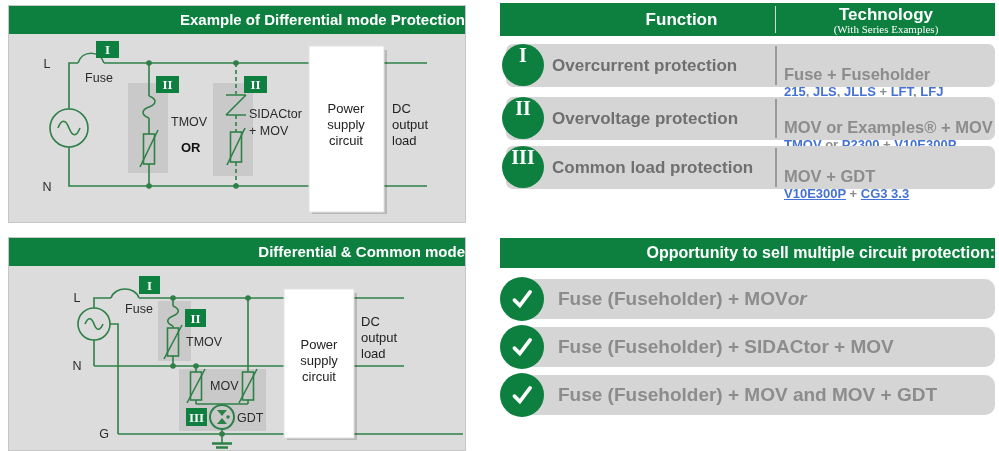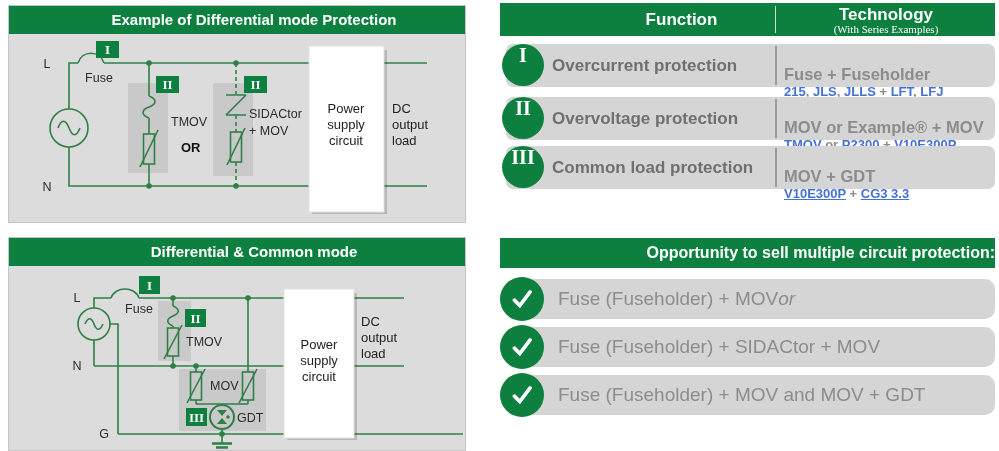--- a/index.html
+++ b/index.html
@@ -11,21 +11,21 @@
     --fngray:#6F6F6F;
     --techgray:#8C8C8C;
     --link:#4472D4;
   }
   *{box-sizing:border-box;}
   html,body{margin:0;padding:0;}
   body{width:999px;height:451px;position:relative;background:#fff;
        font-family:"Liberation Sans",sans-serif;overflow:hidden;}
   .panel{position:absolute;background:var(--panelbg);border:1px solid #C6C6C6;}
   .panel-header{position:absolute;left:0;top:0;right:0;height:28px;background:var(--green);
-       color:#fff;font-weight:bold;font-size:15px;text-align:center;line-height:28px;padding-left:34px;}
+       color:#fff;font-weight:bold;font-size:15px;text-align:right;line-height:28px;padding-left:34px;}
   svg.circuit{position:absolute;left:0;top:0;}
   .wire{stroke:var(--wire);stroke-width:1.6;fill:none;}
   .wire-dash{stroke:var(--wire);stroke-width:1.6;fill:none;stroke-dasharray:4 3;}
   .node{fill:var(--wire);}
   .comp-bg{fill:var(--compgray);}
   .badge{fill:var(--green);}
   .badge-num{font:bold 13px "Liberation Serif",serif;fill:#fff;text-anchor:middle;}
   .lbl{font:12.5px "Liberation Sans",sans-serif;fill:#2B2B2B;}
   .lbl-m{font:12.5px "Liberation Sans",sans-serif;fill:#2B2B2B;text-anchor:middle;}
   .lbl-b{font:bold 13px "Liberation Sans",sans-serif;fill:#111;}
@@ -59,21 +59,21 @@
   .sep{color:var(--techgray);text-decoration:none;}
 
   .opp{position:absolute;left:500px;top:238px;width:495px;}
   .opp-header{position:relative;height:30px;background:var(--green);color:#fff;font-weight:bold;
          font-size:16px;text-align:right;line-height:30px;}
   .opp-row{position:absolute;left:0;width:495px;height:44px;}
   .opp-row .row-bg{position:absolute;left:8px;right:0;top:2px;bottom:2px;background:var(--rowbg);border-radius:10px;}
   .check-circle{position:absolute;left:0;top:0;width:44px;height:44px;border-radius:50%;
          background:var(--green);display:flex;align-items:center;justify-content:center;}
   .opp-text{position:absolute;left:58px;top:0;right:4px;height:44px;display:flex;align-items:center;
-         font-weight:normal;font-size:19px;color:var(--techgray);white-space:nowrap;}
+         font-weight:bold;font-size:19px;color:var(--techgray);white-space:nowrap;}
 </style>
 </head>
 <body>
 
 <div class="panel" style="left:8px;top:5px;width:458px;height:218px;">
   <svg class="circuit" width="456" height="216" viewBox="0 0 456 216">
 
     <rect class="comp-bg" x="119" y="77" width="40" height="90"></rect>
     <rect class="comp-bg" x="204" y="77" width="40" height="93"></rect>
 
@@ -216,21 +216,21 @@
       <div class="tech-links"><a class="lnk" href="#">215</a><span class="sep">, </span><a class="lnk" href="#">JLS</a><span class="sep">, </span><a class="lnk" href="#">JLLS</a><span class="sep"> + </span><a class="lnk" href="#">LFT</a><span class="sep">, </span><a class="lnk" href="#">LFJ</a></div>
     </div>
   </div>
 
   <div class="t-row" style="top:93px;">
     <div class="row-bg"></div>
     <div class="num-circle">II</div>
     <div class="fn-text">Overvoltage protection</div>
     <div class="row-div"></div>
     <div class="tech-cell">
-      <div class="tech-title">MOV or Example® + MOV</div>
+      <div class="tech-title">MOV or Examples® + MOV</div>
       <div class="tech-links"><a class="lnk" href="#">TMOV</a><span class="sep"> or </span><a class="lnk" href="#">P2300</a><span class="sep"> + </span><a class="lnk" href="#">V10E300P</a></div>
     </div>
   </div>
 
   <div class="t-row" style="top:142px;">
     <div class="row-bg"></div>
     <div class="num-circle">III</div>
     <div class="fn-text">Common load protection</div>
     <div class="row-div"></div>
     <div class="tech-cell">

